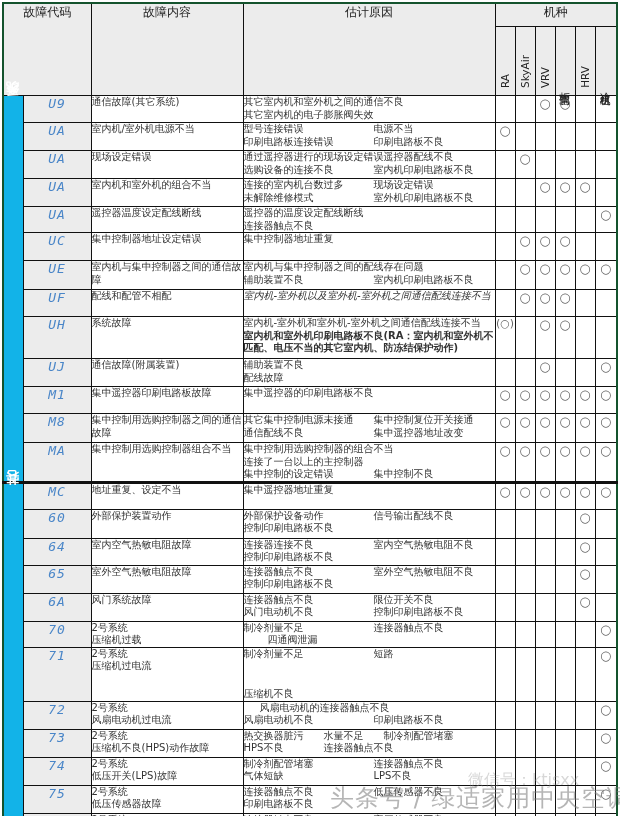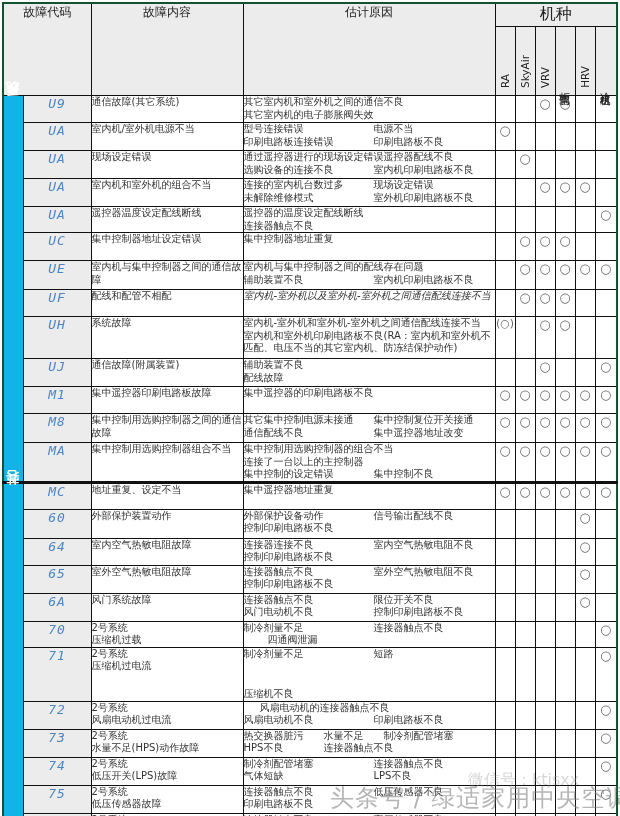--- a/index.html
+++ b/index.html
@@ -1,21 +1,21 @@
 <!DOCTYPE html>
 <html><head>
 <meta charset="utf-8">
 <style>
   html, body { margin: 0; padding: 0; background: #ffffff; }
   body { width: 620px; height: 816px; position: relative; overflow: hidden; font-family: "DejaVu Sans", sans-serif; }
   table.fault { position: absolute; left: 2px; top: 2px; width: 614px; border-collapse: collapse; table-layout: fixed; font-size: 10px; color: #333; }
   table.fault td, table.fault th { border: 1px solid #111; padding: 0; vertical-align: top; }
   table.fault { border: 2px solid #14532d; }
   thead th { background: #ececec; font-weight: normal; font-size: 12px; color: #222; vertical-align: middle; text-align: center; }
-  thead th.grp { height: 22px; font-size: 16px; }
+  thead th.grp { height: 22px; font-size: 12px; }
   thead th.vert { height: 64px; vertical-align: bottom; padding-bottom: 4px; }
   thead th.vert span { writing-mode: vertical-rl; transform: rotate(180deg); display: inline-block; font-size: 10.5px; white-space: nowrap; }
   thead th.vert span.cjk { transform: none; writing-mode: vertical-rl; letter-spacing: 1px; }
   td.sec { background: #12b3e8; color: #fff; font-weight: bold; font-size: 13px; vertical-align: middle; text-align: center; border-right: 1px solid #111; }
   td.sec span { writing-mode: vertical-rl; transform: rotate(180deg); display: inline-block; letter-spacing: 2px; }
   td.code { background: #ececec; color: #4a86c8; text-align: center; vertical-align: middle; font-family: "DejaVu Sans Mono", monospace; font-style: italic; font-size: 13px; letter-spacing: 1px; }
   td.content { padding: 1px 3px; line-height: 12.5px; background: #fff; }
   td.cause { padding: 1px 3px; line-height: 12.5px; background: #fff; }
   td.cause .ln { display: flex; white-space: nowrap; }
   td.cause .ln span { display: inline-block; }
@@ -206,21 +206,21 @@
         <td class="mk"></td>
         <td class="mk"></td>
       </tr>
       <tr style="height: 42px;">
         <td class="code">UH</td>
         <td class="content">
           <div>系统故障</div>
         </td>
         <td class="cause">
           <div class="ln" style="white-space: normal; display: block;"><span class="" style="white-space: normal;">室内机-室外机和室外机-室外机之间通信配线连接不当</span></div>
-          <div class="ln" style="white-space: normal; display: block;"><span class="" style="white-space: normal;">室内机和室外机印刷电路板不良(RA：室内机和室外机不匹配、电压不当的其它室内机、防冻结保护动作)</span></div>
+          <div class="ln" style="white-space: normal; display: block;"><span class="" style="white-space: normal; font-weight: bold;">室内机和室外机印刷电路板不良(RA：室内机和室外机不匹配、电压不当的其它室内机、防冻结保护动作)</span></div>
         </td>
         <td class="mk" style="font-size: 11px;">(○)</td>
         <td class="mk"></td>
         <td class="mk">○</td>
         <td class="mk">○</td>
         <td class="mk"></td>
         <td class="mk"></td>
       </tr>
       <tr style="height: 28px;">
         <td class="code">UJ</td>
@@ -447,21 +447,21 @@
         <td class="mk"></td>
         <td class="mk"></td>
         <td class="mk"></td>
         <td class="mk"></td>
         <td class="mk">○</td>
       </tr>
       <tr style="height: 28px;">
         <td class="code">73</td>
         <td class="content">
           <div>2号系统</div>
-          <div>水量不足(HPS)动作故障</div>
+          <div>压缩机不良(HPS)动作故障</div>
         </td>
         <td class="cause">
           <div class="ln" style="white-space: normal; display: block;"><span class="" style="white-space: normal;">热交换器脏污　　水量不足　　制冷剂配管堵塞</span></div>
           <div class="ln" style="white-space: normal; display: block;"><span class="" style="white-space: normal;">HPS不良　　　　连接器触点不良</span></div>
         </td>
         <td class="mk"></td>
         <td class="mk"></td>
         <td class="mk"></td>
         <td class="mk"></td>
         <td class="mk"></td>

